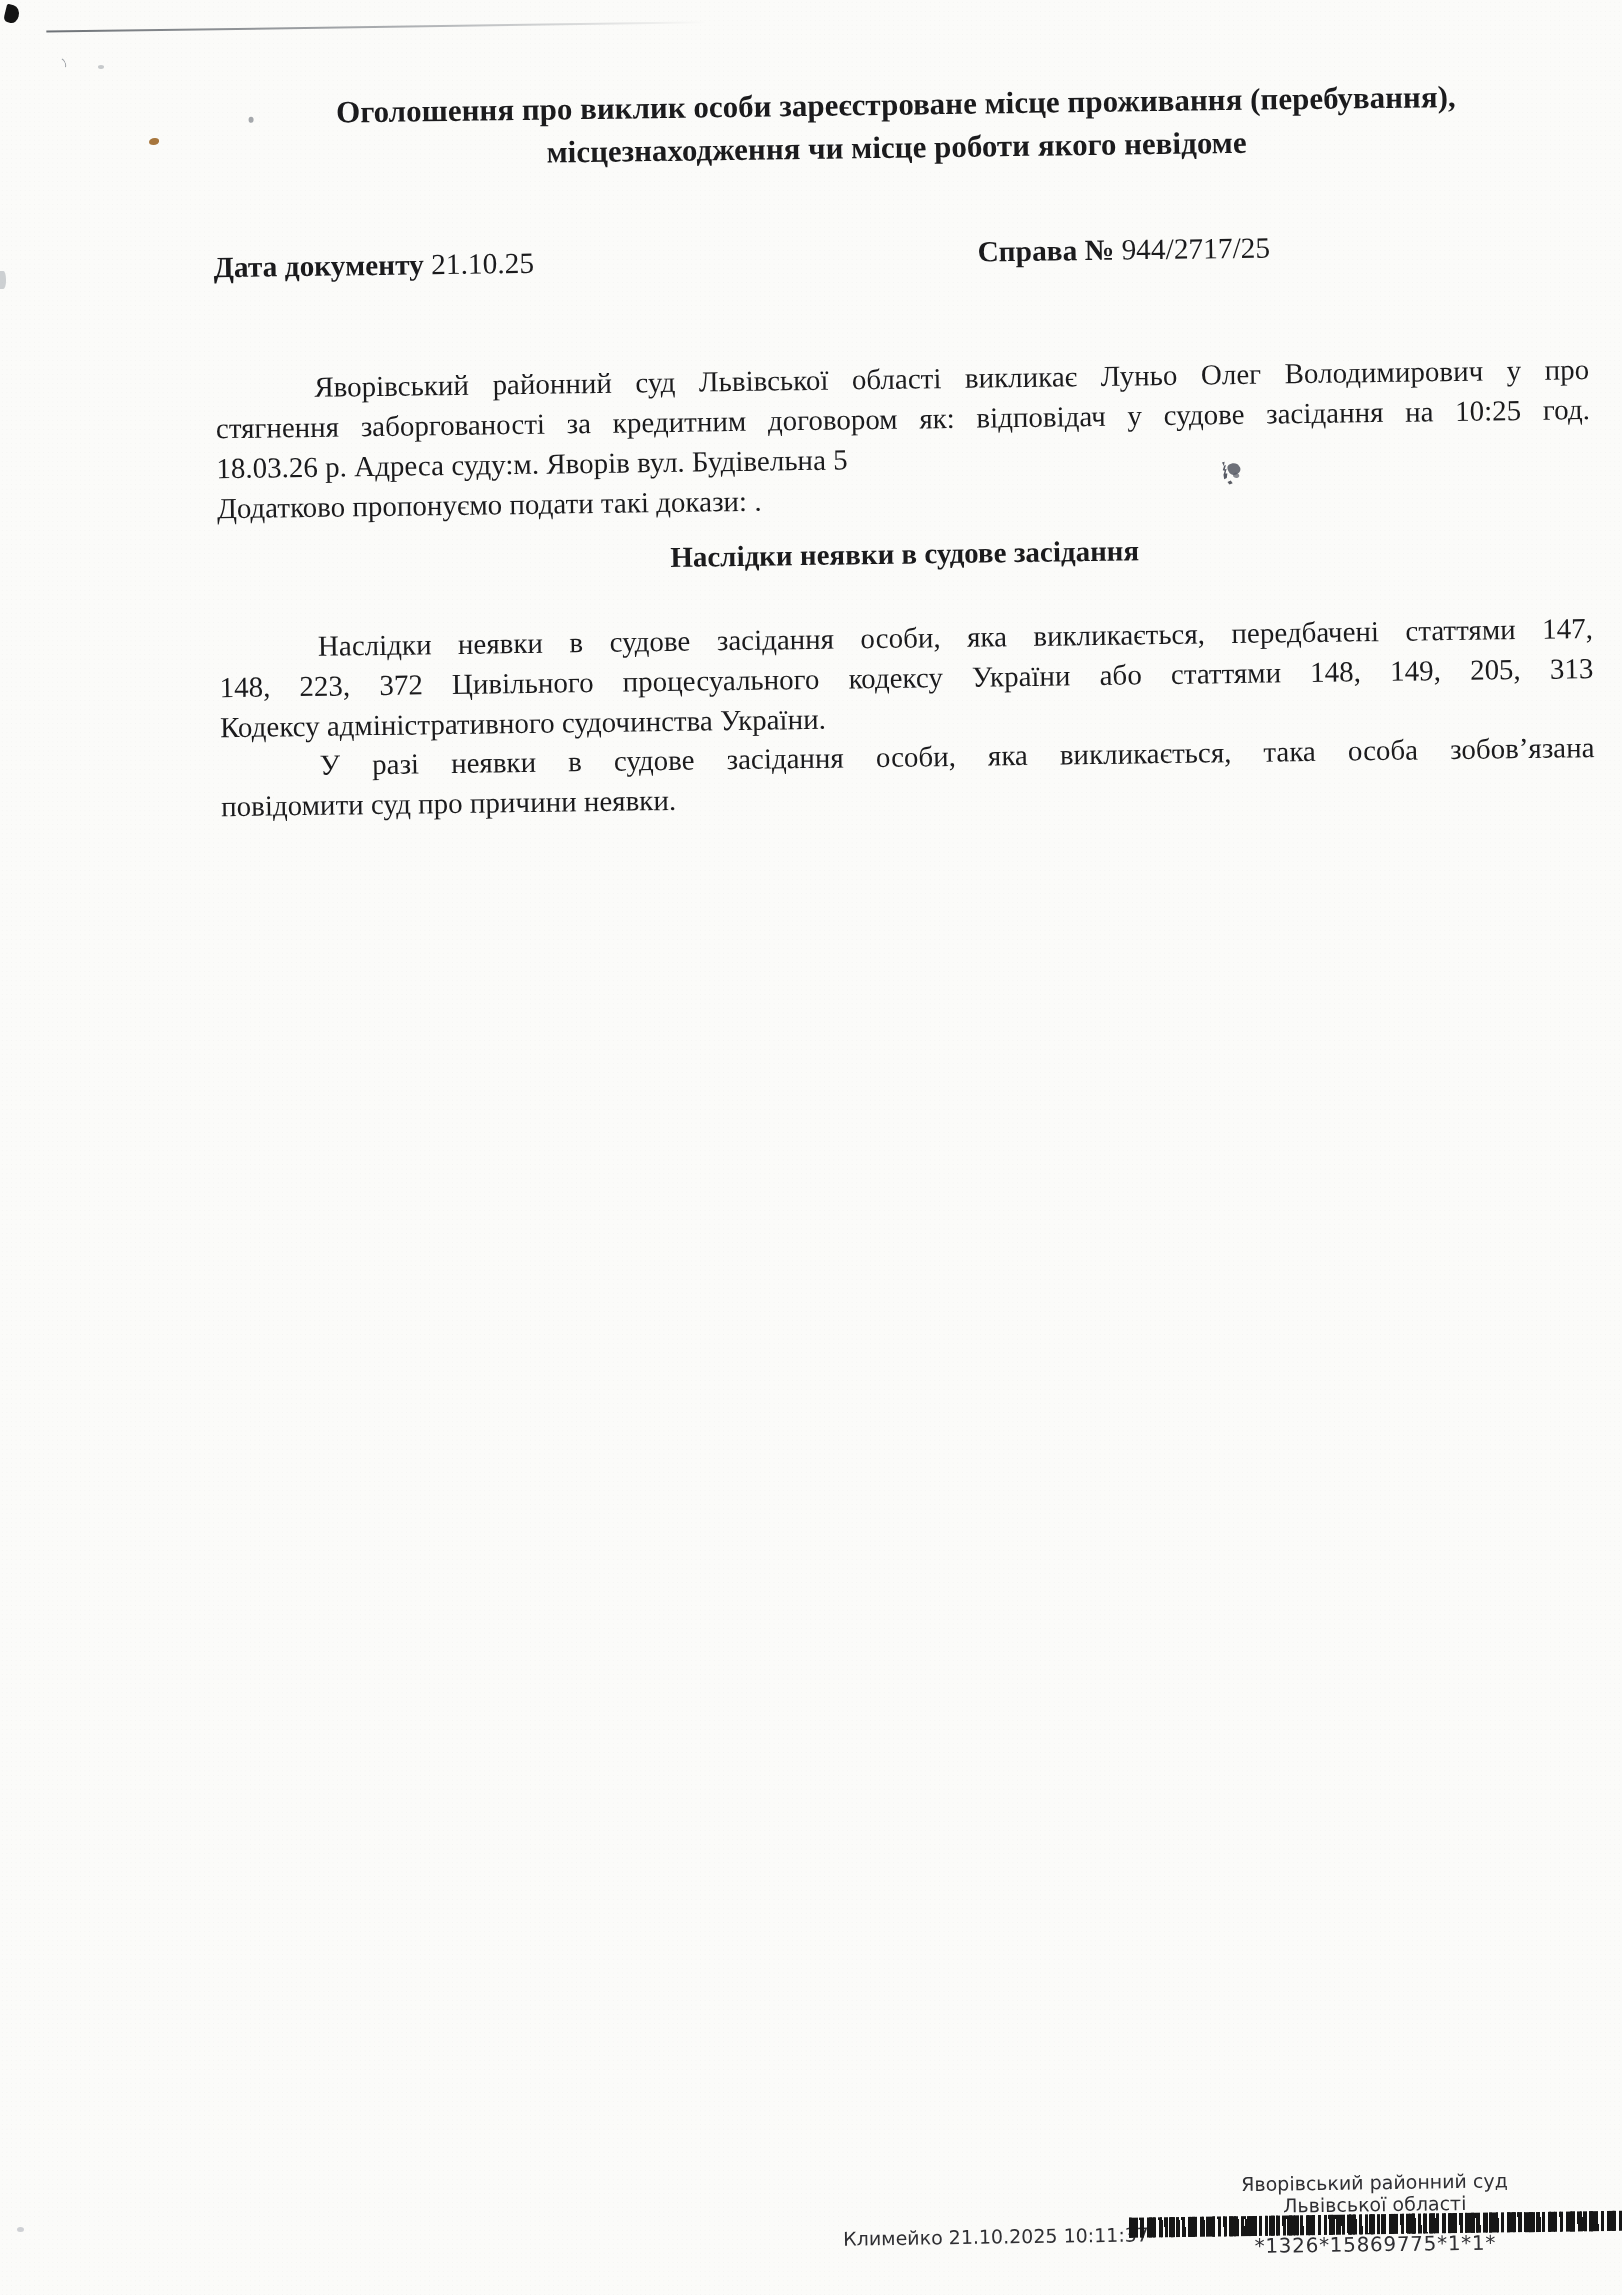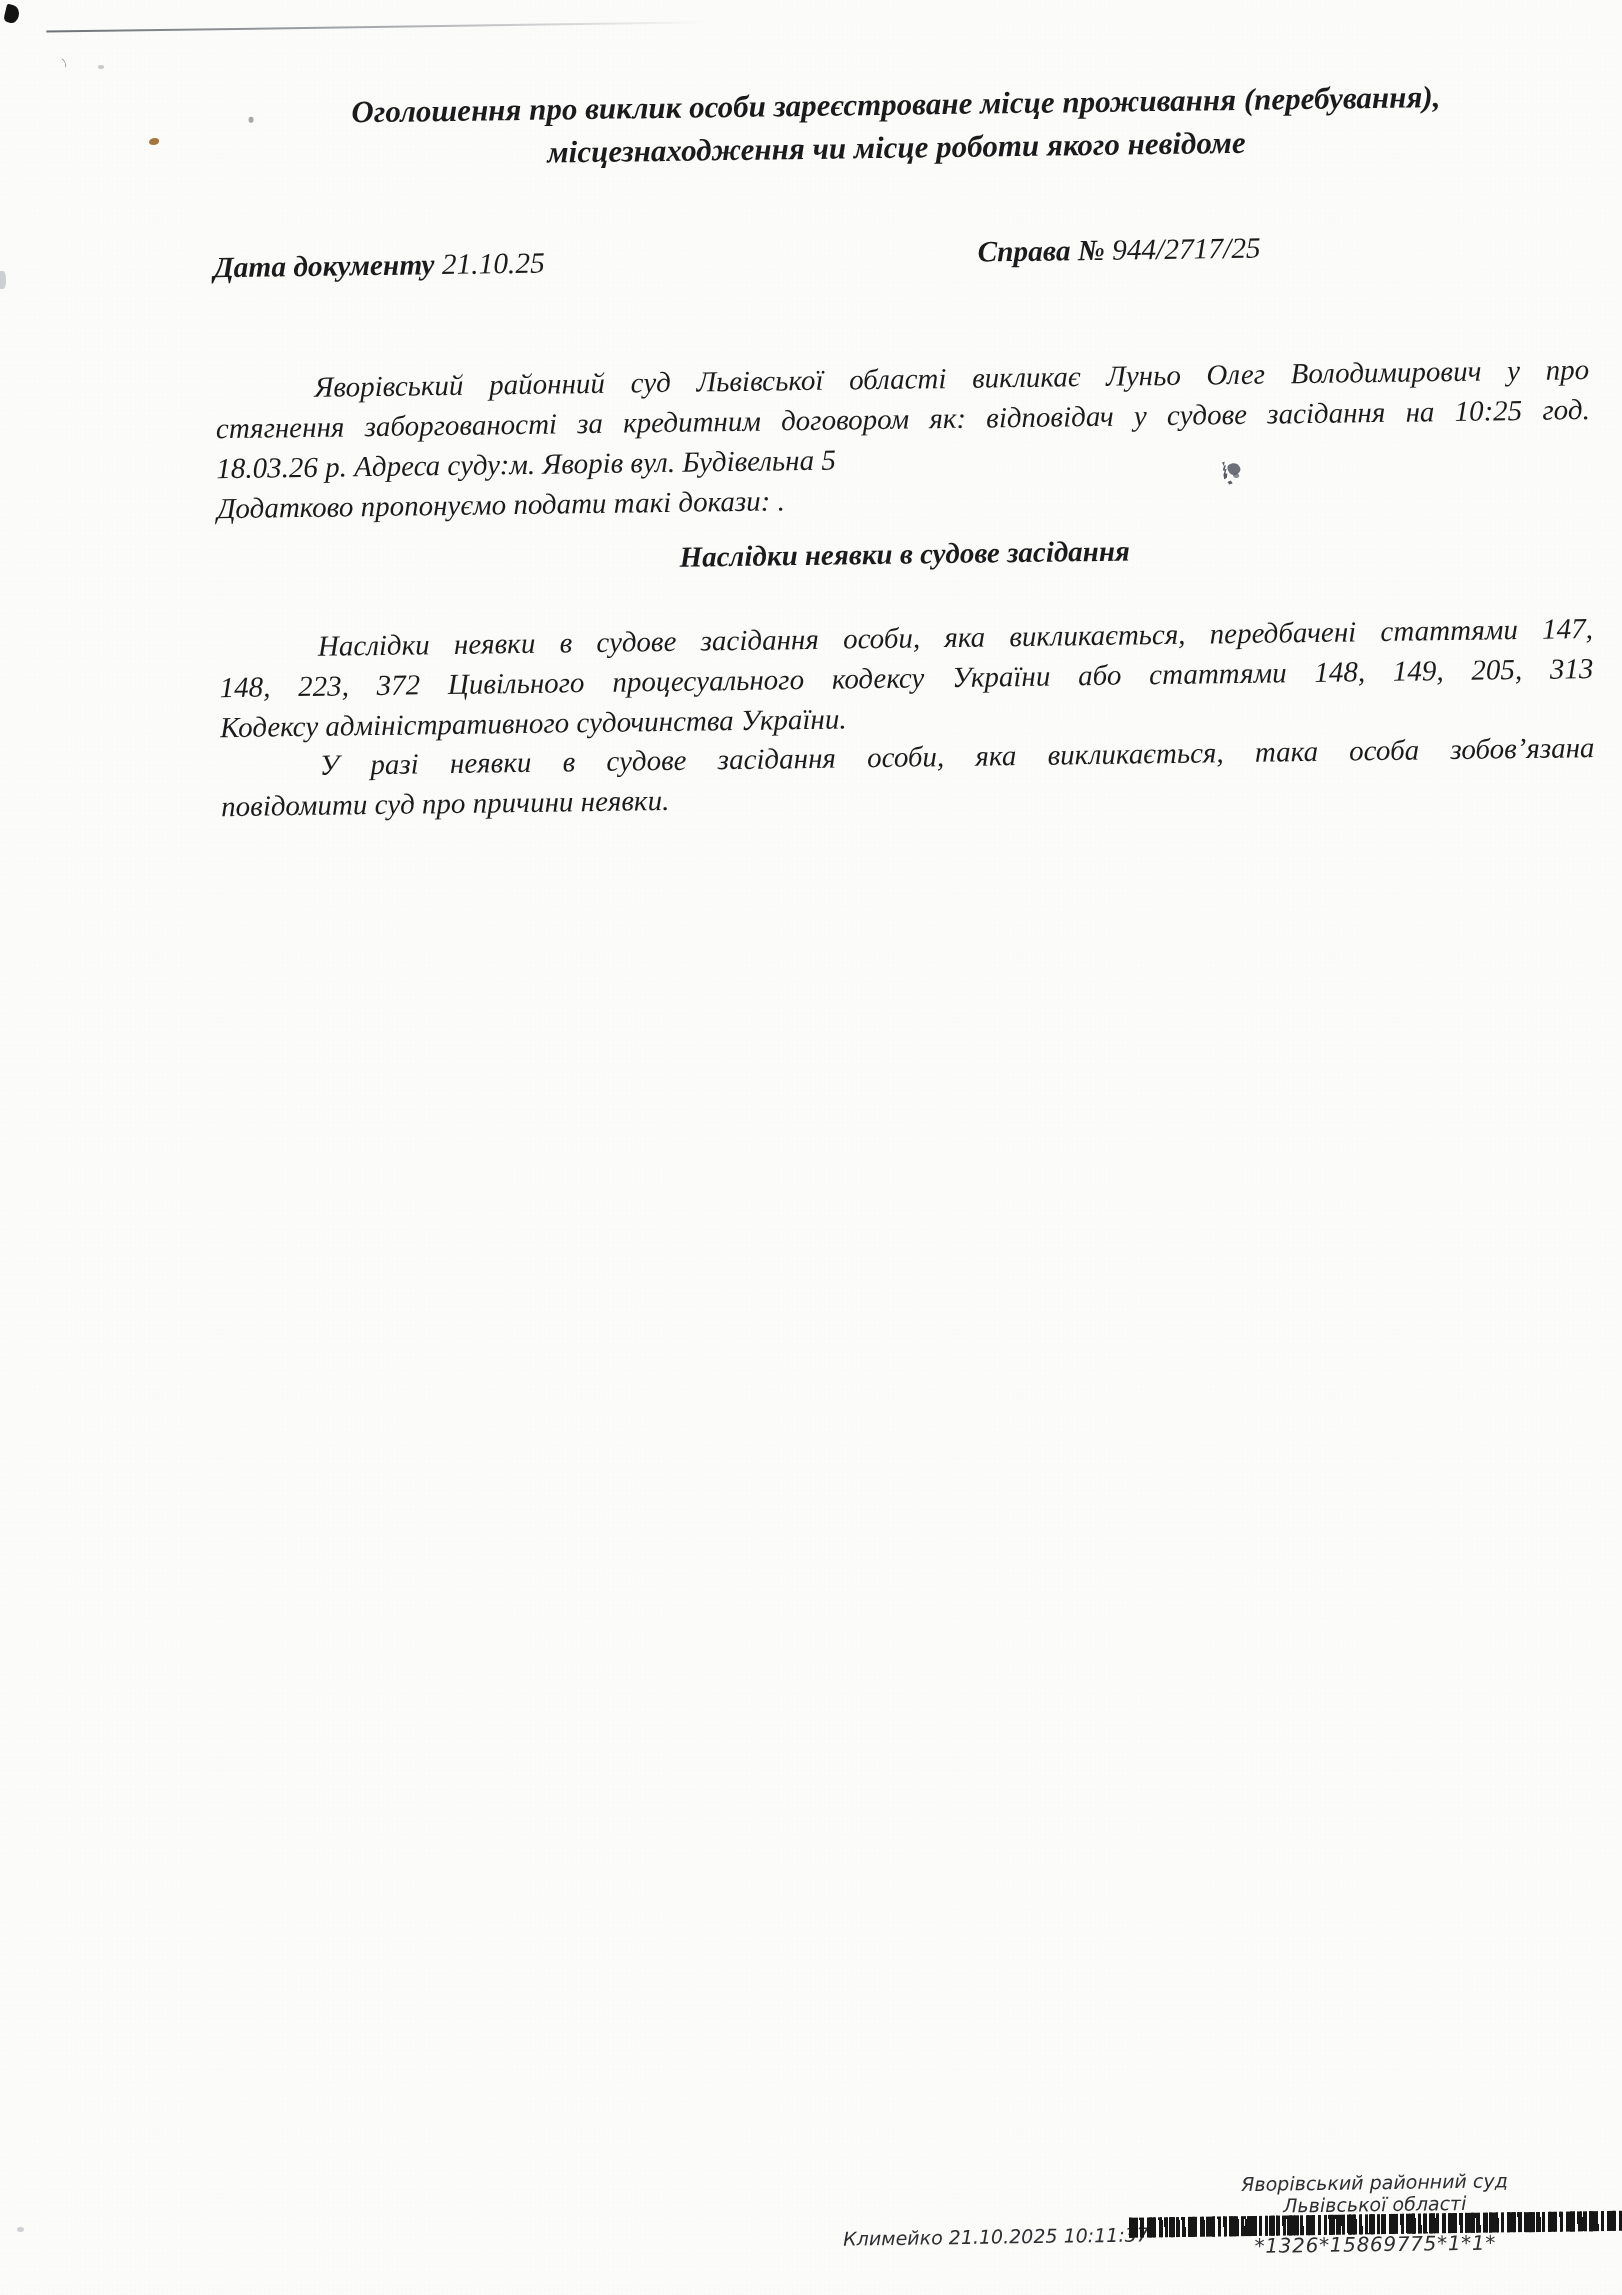--- a/index.html
+++ b/index.html
@@ -4,21 +4,20 @@
 <style>
   html,body{margin:0;padding:0;background:#d8d8d8;}
   .page{
     position:relative;width:1623px;height:2295px;margin:0 auto;
     background:#fbfbf9;
     background-image:radial-gradient(rgba(130,130,135,0.05) 0.7px, transparent 0.7px);
     background-size:4.6px 4.6px;
     overflow:hidden;
     font-family:"Liberation Serif", serif;
     color:#1b1b1d;
-    font-style:italic;
   }
   .rot{position:absolute;inset:0;transform:rotate(-0.8deg);transform-origin:811px 1148px;}
 
   .title{
     position:absolute;left:222px;top:84px;width:1377px;
     text-align:center;font-weight:bold;font-size:31px;line-height:43px;
   }
   .meta-row{position:absolute;left:226px;top:239px;width:1374px;height:40px;font-size:29.4px;line-height:40px;}
   .meta-date{position:absolute;left:0;top:0;}
   .meta-case{position:absolute;left:764px;top:-5.2px;}

